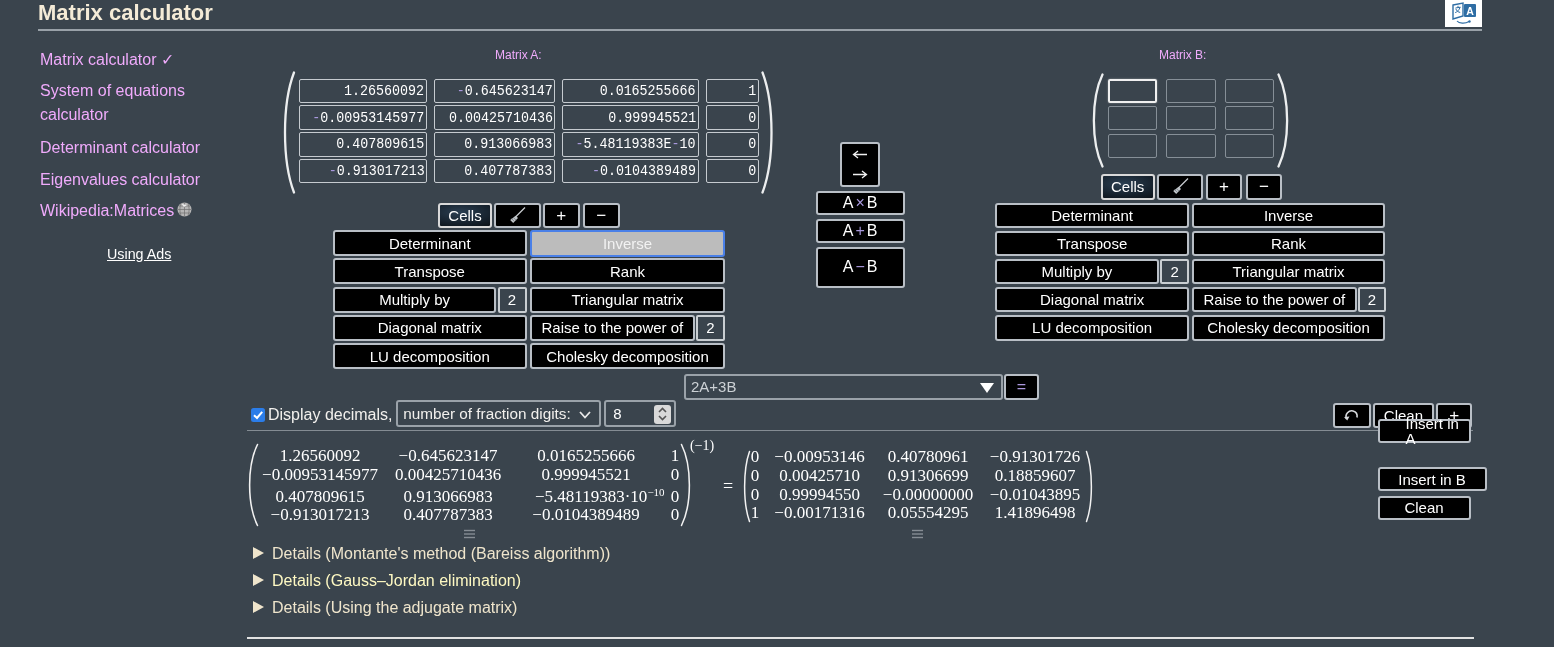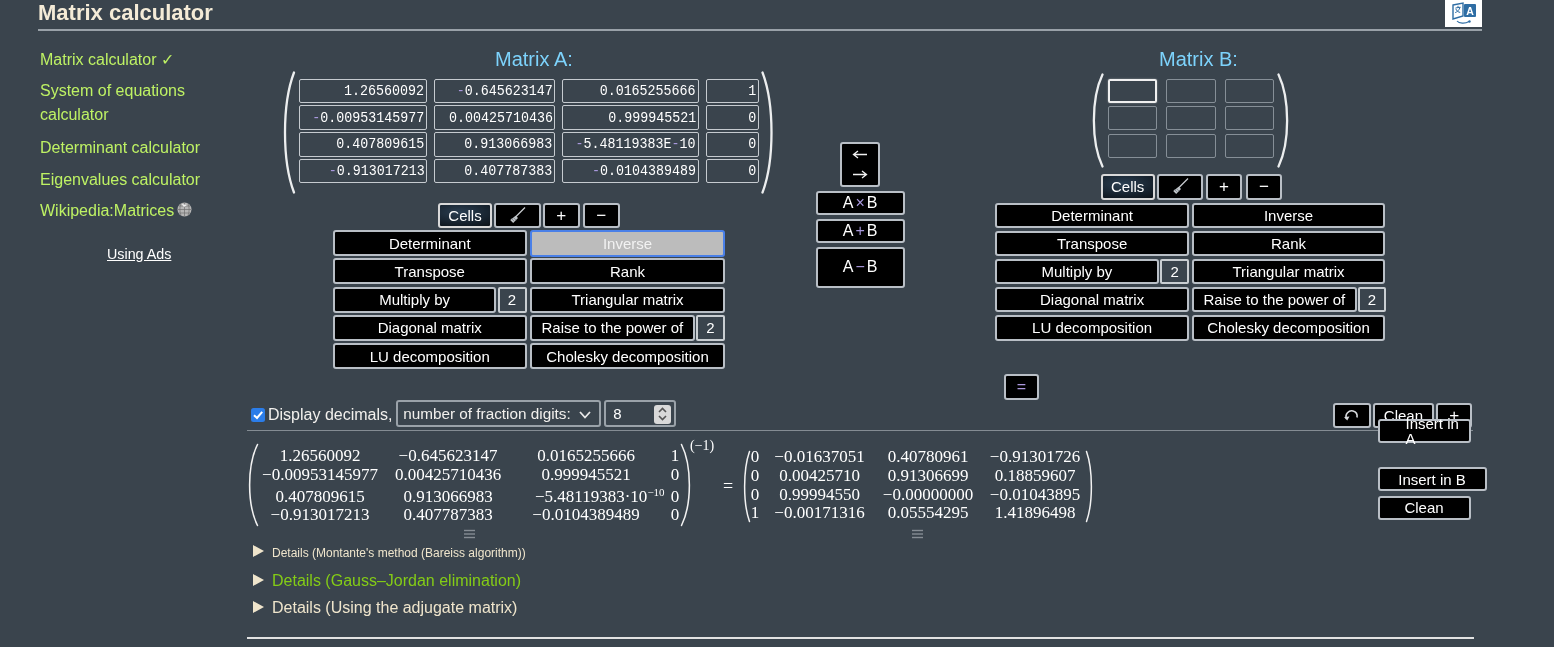--- a/index.html
+++ b/index.html
@@ -2,22 +2,22 @@
 <html><head><meta charset="utf-8">
 <style>
 html,body{margin:0;padding:0;background:#3a444d;}
 #pg{position:relative;width:1554px;height:647px;overflow:hidden;font-family:"Liberation Sans",sans-serif;}
 .abs{position:absolute;box-sizing:border-box;}
 .btn{position:absolute;box-sizing:border-box;background:#000;border:2px solid #b9bfc6;border-radius:3px;color:#fff;
  font-family:"Liberation Sans",sans-serif;font-size:15px;display:flex;align-items:center;justify-content:center;line-height:1;}
 .cell{position:absolute;box-sizing:border-box;border:1.5px solid #c6cbd0;border-radius:2px;background:transparent;color:#fff;
  font-family:"Liberation Mono",monospace;font-size:15.5px;display:flex;align-items:center;justify-content:flex-end;padding-right:1.5px;}
 .cell>span{display:inline-block;transform:scaleX(0.86);transform-origin:100% 50%;white-space:nowrap;}
-.lnk{position:absolute;color:#bef264;font-size:16px;white-space:nowrap;text-align:center;}
-.mlbl{position:absolute;color:#7dd3fc;font-size:20px;white-space:nowrap;}
+.lnk{position:absolute;color:#f0abfc;font-size:16px;white-space:nowrap;text-align:center;}
+.mlbl{position:absolute;color:#f0abfc;font-size:12px;white-space:nowrap;}
 .res{position:absolute;color:#fff;font-family:"Liberation Serif",serif;font-size:17px;white-space:nowrap;transform:translateX(-50%);}
 .resL{position:absolute;color:#fff;font-family:"Liberation Serif",serif;font-size:17px;white-space:nowrap;}
 .m{color:#a898dd;}
 sup{font-size:11px;vertical-align:baseline;position:relative;top:-6px;}
 </style></head><body>
 <div id="pg">
 
 <div class="abs" style="left:38px;top:0px;font-size:22px;font-weight:bold;color:#f4ebd7;letter-spacing:0px;">Matrix calculator</div>
 <div class="abs" style="left:38px;top:29px;width:1444px;height:1.5px;background:#99a1a8;"></div>
 <svg class="abs" style="left:1445px;top:0px;" width="37" height="27" viewBox="0 0 37 27">
@@ -162,20 +162,24 @@
 <svg width="16" height="9" viewBox="0 0 16 9">
         <path d="M15 4.5 L2 4.5 M6 1 L1.5 4.5 L6 8" stroke="#f0f0f0" stroke-width="1.3" fill="none"></path>
       </svg>
 <svg width="16" height="9" viewBox="0 0 16 9">
         <path d="M1 4.5 L14 4.5 M10 1 L14.5 4.5 L10 8" stroke="#f0f0f0" stroke-width="1.3" fill="none"></path>
       </svg>
     </div>
 <div class="btn" style="left:815.6px;top:190.8px;width:89px;height:24.3px;font-size:16px;">A<span class="m" style="padding:0 2px;">×</span>B</div>
 <div class="btn" style="left:815.6px;top:218.8px;width:89px;height:24.3px;font-size:16px;">A<span class="m" style="padding:0 2px;">+</span>B</div>
 <div class="btn" style="left:815.6px;top:246.8px;width:89px;height:41px;font-size:16px;">A<span class="m" style="padding:0 2px;">−</span>B</div>
+<div class="abs" style="left:684px;top:373.7px;width:319px;height:25.9px;border:2px solid #9aa2a9;border-radius:3px;color:#ccd1d5;font-size:15px;display:flex;align-items:center;padding-left:5px;">2A+3B
+<svg style="position:absolute;right:6px;top:6px;" width="16" height="12" viewBox="0 0 16 12">
+        <path d="M1 1 L15 1 L8 11 Z" fill="#fff"></path>
+      </svg></div>
 <div class="btn" style="left:1004px;top:373.7px;width:35px;height:25.9px;color:#ab97dd;font-size:16px;">=</div>
 <svg class="abs" style="left:251px;top:407.5px;" width="14" height="14" viewBox="0 0 14 14">
 <rect x="0" y="0" width="14" height="14" rx="2.5" fill="#2b7de9"></rect>
 <path d="M3 7.2 L6 10 L11.2 3.8" stroke="#fff" stroke-width="2" fill="none"></path>
     </svg>
 <div class="abs" style="left:268px;top:406px;color:#f2f0ed;font-size:16px;">Display decimals,</div>
 <div class="abs" style="left:396.2px;top:400.3px;width:205px;height:26.7px;border:2px solid #9aa2a9;border-radius:3px;color:#f2f0ed;font-size:15.3px;display:flex;align-items:center;padding-left:5px;">number of fraction digits:
 <svg style="position:absolute;right:8px;top:9px;" width="12" height="8" viewBox="0 0 12 8">
         <path d="M1 1 L6 6.5 L11 1" stroke="#e8e8e8" stroke-width="1.8" fill="none"></path>
       </svg></div>
@@ -221,21 +225,21 @@
 <div class="res" style="left:675px;top:464.5px;">0</div>
 <div class="res" style="left:320px;top:486.8px;">0.407809615</div>
 <div class="res" style="left:448px;top:486.8px;">0.913066983</div>
 <div class="res" style="left:675px;top:486.8px;">0</div>
 <div class="res" style="left:320px;top:505.1px;">−0.913017213</div>
 <div class="res" style="left:448px;top:505.1px;">0.407787383</div>
 <div class="res" style="left:586px;top:505.1px;">−0.0104389489</div>
 <div class="res" style="left:675px;top:505.1px;">0</div>
 <div class="resL" style="left:535px;top:486.8px;">−5.48119383·10<sup>−10</sup></div>
 <div class="res" style="left:755px;top:447.3px;">0</div>
-<div class="res" style="left:819.5px;top:447.3px;">−0.01637051</div>
+<div class="res" style="left:819.5px;top:447.3px;">−0.00953146</div>
 <div class="res" style="left:928px;top:447.3px;">0.40780961</div>
 <div class="res" style="left:1035px;top:447.3px;">−0.91301726</div>
 <div class="res" style="left:755px;top:465.9px;">0</div>
 <div class="res" style="left:819.5px;top:465.9px;">0.00425710</div>
 <div class="res" style="left:928px;top:465.9px;">0.91306699</div>
 <div class="res" style="left:1035px;top:465.9px;">0.18859607</div>
 <div class="res" style="left:755px;top:484.5px;">0</div>
 <div class="res" style="left:819.5px;top:484.5px;">0.99994550</div>
 <div class="res" style="left:928px;top:484.5px;">−0.00000000</div>
 <div class="res" style="left:1035px;top:484.5px;">−0.01043895</div>
@@ -250,16 +254,16 @@
         <line x1="0" y1="8.5" x2="11" y2="8.5"></line>
       </g>
     </svg>
 <svg class="abs" style="left:911.5px;top:529px;" width="11" height="10" viewBox="0 0 11 10">
 <g stroke="#868d94" stroke-width="1.4">
         <line x1="0" y1="1.5" x2="11" y2="1.5"></line>
         <line x1="0" y1="5" x2="11" y2="5"></line>
         <line x1="0" y1="8.5" x2="11" y2="8.5"></line>
       </g>
     </svg>
-<div class="abs" style="left:253px;top:545px;color:#efe5cc;font-size:12px;"><span style="display:inline-block;width:0;height:0;border-left:11px solid #efe5cc;border-top:6.5px solid transparent;border-bottom:6.5px solid transparent;margin-right:8px;"></span>Details (Montante's method (Bareiss algorithm))</div>
-<div class="abs" style="left:253px;top:572px;color:#84cc16;font-size:16px;"><span style="display:inline-block;width:0;height:0;border-left:11px solid #efe5cc;border-top:6.5px solid transparent;border-bottom:6.5px solid transparent;margin-right:8px;"></span>Details (Gauss–Jordan elimination)</div>
+<div class="abs" style="left:253px;top:545px;color:#efe5cc;font-size:16px;"><span style="display:inline-block;width:0;height:0;border-left:11px solid #efe5cc;border-top:6.5px solid transparent;border-bottom:6.5px solid transparent;margin-right:8px;"></span>Details (Montante's method (Bareiss algorithm))</div>
+<div class="abs" style="left:253px;top:572px;color:#fef9c3;font-size:16px;"><span style="display:inline-block;width:0;height:0;border-left:11px solid #efe5cc;border-top:6.5px solid transparent;border-bottom:6.5px solid transparent;margin-right:8px;"></span>Details (Gauss–Jordan elimination)</div>
 <div class="abs" style="left:253px;top:599px;color:#efe5cc;font-size:16px;"><span style="display:inline-block;width:0;height:0;border-left:11px solid #efe5cc;border-top:6.5px solid transparent;border-bottom:6.5px solid transparent;margin-right:8px;"></span>Details (Using the adjugate matrix)</div>
 <div class="abs" style="left:247px;top:637px;width:1227px;height:2px;background:#e2e2e2;"></div>
 </div>
 </body></html>

